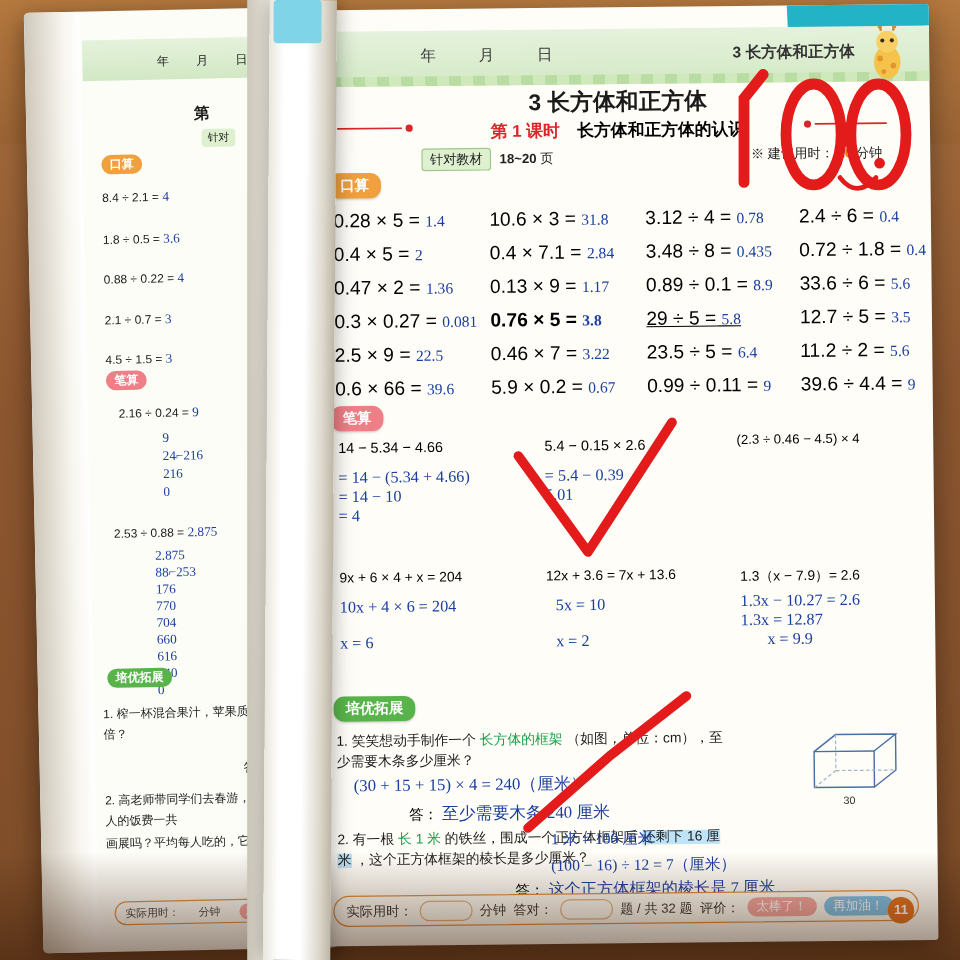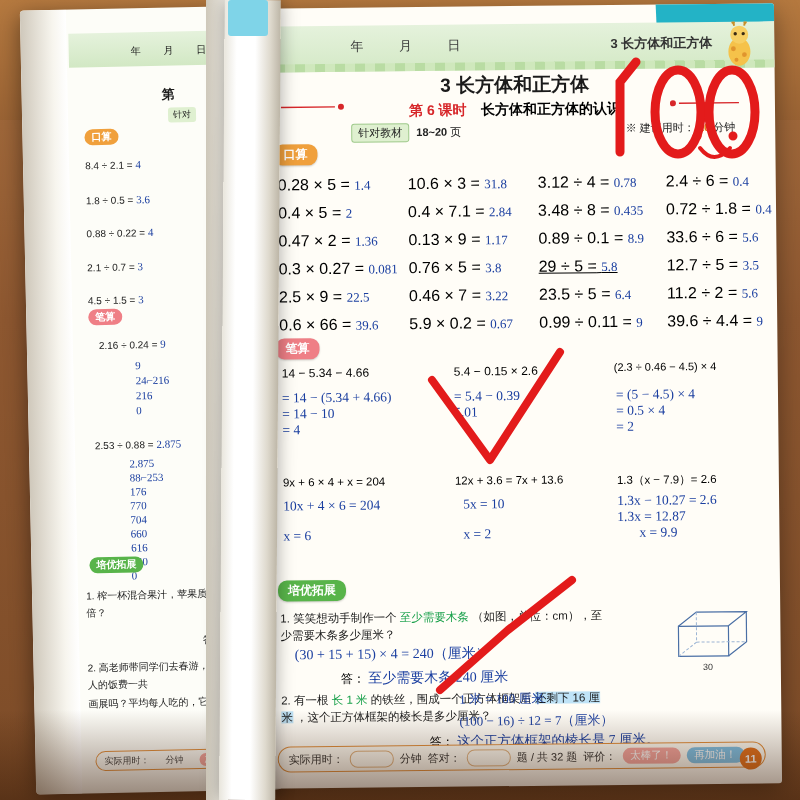--- a/index.html
+++ b/index.html
@@ -235,21 +235,21 @@
       <circle cx="11" cy="0.5" r="1.8" fill="#c98f2a"></circle>
       <circle cx="23" cy="0.5" r="1.8" fill="#c98f2a"></circle>
       <circle cx="11" cy="27" r="2.4" fill="#e0952e"></circle>
       <circle cx="22" cy="33" r="2.4" fill="#e0952e"></circle>
       <circle cx="14" cy="38" r="2" fill="#e0952e"></circle>
     </svg>
 
     <div class="title-main">3 长方体和正方体</div>
 
     <div style="position:absolute;left:30px;top:94px;right:30px;text-align:center;">
-      <span style="color:#d7272a;font-weight:bold;font-size:14px;">第 6 课时</span>
+      <span style="color:#d7272a;font-weight:bold;font-size:14px;">第 1 课时</span>
       <span style="font-weight:bold;font-size:14px;margin-left:10px;">长方体和正方体的认识</span>
     </div>
     <svg class="sub-rule" viewBox="0 0 470 22">
       <path d="M6 11 L60 11" stroke="#d7272a" stroke-width="1.4"></path>
       <circle cx="66" cy="11" r="3" fill="#d7272a"></circle>
       <path d="M404 11 L464 11" stroke="#d7272a" stroke-width="1.4"></path>
       <circle cx="398" cy="11" r="3" fill="#d7272a"></circle>
     </svg>
 
     <div class="meta-row">
@@ -270,21 +270,21 @@
       <div class="q" style="left:22px;top:168px;"><span>0.28 × 5 =</span> <span class="ans">1.4</span></div>
       <div class="q" style="left:22px;top:196px;"><span>0.4 × 5 =</span> <span class="ans">2</span></div>
       <div class="q" style="left:22px;top:224px;"><span>0.47 × 2 =</span> <span class="ans">1.36</span></div>
       <div class="q" style="left:22px;top:252px;"><span>0.3 × 0.27 =</span> <span class="ans">0.081</span></div>
       <div class="q" style="left:22px;top:280px;"><span>2.5 × 9 =</span> <span class="ans">22.5</span></div>
       <div class="q" style="left:22px;top:308px;"><span>0.6 × 66 =</span> <span class="ans">39.6</span></div>
 
       <div class="q" style="left:152px;top:168px;"><span>10.6 × 3 =</span> <span class="ans">31.8</span></div>
       <div class="q" style="left:152px;top:196px;"><span>0.4 × 7.1 =</span> <span class="ans">2.84</span></div>
       <div class="q" style="left:152px;top:224px;"><span>0.13 × 9 =</span> <span class="ans">1.17</span></div>
-      <div class="q" style="left:152px;top:252px;"><span>0.76 × 5 =</span> <span class="ans">3.8</span></div>
+      <div class="q" style="left:152px;top:252px;font-weight:bold;"><span>0.76 × 5 =</span> <span class="ans">3.8</span></div>
       <div class="q" style="left:152px;top:280px;"><span>0.46 × 7 =</span> <span class="ans">3.22</span></div>
       <div class="q" style="left:152px;top:308px;"><span>5.9 × 0.2 =</span> <span class="ans">0.67</span></div>
 
       <div class="q" style="left:282px;top:168px;"><span>3.12 ÷ 4 =</span> <span class="ans">0.78</span></div>
       <div class="q" style="left:282px;top:196px;"><span>3.48 ÷ 8 =</span> <span class="ans">0.435</span></div>
       <div class="q" style="left:282px;top:224px;"><span>0.89 ÷ 0.1 =</span> <span class="ans">8.9</span></div>
       <div class="q" style="left:282px;top:252px;text-decoration:underline;"><span>29 ÷ 5 =</span> <span class="ans">5.8</span></div>
       <div class="q" style="left:282px;top:280px;"><span>23.5 ÷ 5 =</span> <span class="ans">6.4</span></div>
       <div class="q" style="left:282px;top:308px;"><span>0.99 ÷ 0.11 =</span> <span class="ans">9</span></div>
 
@@ -305,25 +305,20 @@
       <div class="hw">= 4</div>
     </div>
 
     <div class="q" style="left:196px;top:358px;font-size:12px;">5.4 − 0.15 × 2.6</div>
     <div class="hw-box" style="left:196px;top:382px;">
       <div class="hw">= 5.4 − 0.39</div>
       <div class="hw">5.01</div>
     </div>
 
     <div class="q" style="left:356px;top:356px;font-size:11px;">(2.3 ÷ 0.46 − 4.5) × 4</div>
-    <div class="hw-box" style="left:358px;top:382px;">
-      <div class="hw">= (5 − 4.5) × 4</div>
-      <div class="hw">= 0.5 × 4</div>
-      <div class="hw">= 2</div>
-    </div>
 
     <div class="q" style="left:24px;top:468px;font-size:11.5px;">9x + 6 × 4 + x = 204</div>
     <div class="hw-box" style="left:24px;top:490px;">
       <div class="hw">10x + 4 × 6 = 204</div>
       <div class="hw" style="margin-top:14px;">x = 6</div>
     </div>
 
     <div class="q" style="left:196px;top:468px;font-size:11.5px;">12x + 3.6 = 7x + 13.6</div>
     <div class="hw-box" style="left:204px;top:490px;">
       <div class="hw">5x = 10</div>
@@ -335,21 +330,21 @@
       <div class="hw">1.3x − 10.27 = 2.6</div>
       <div class="hw">1.3x = 12.87</div>
       <div class="hw" style="margin-left:22px;">x = 9.9</div>
     </div>
 
     <div class="sect-tag green" style="left:18px;top:572px;">培优拓展</div>
 
     <div style="position:absolute;left:20px;top:602px;width:330px;font-size:11.5px;line-height:17px;color:#1b1b1b;">
       <span>1.</span>
       <span>笑笑想动手制作一个</span>
-      <span style="color:#18a04a;">至少需要木条</span>
+      <span style="color:#18a04a;">长方体的框架</span>
       <span>（如图，单位：cm），至少需要木条多少厘米？</span>
     </div>
 
     <div class="hw" style="position:absolute;left:34px;top:638px;font-size:14px;">(30 + 15 + 15) × 4 = 240（厘米）</div>
     <div style="position:absolute;left:80px;top:662px;font-size:12px;">
       <span>答：</span>
       <span class="hw" style="font-size:14px;">至少需要木条 240 厘米</span>
     </div>
 
     <svg class="cube" viewBox="0 0 96 70">

